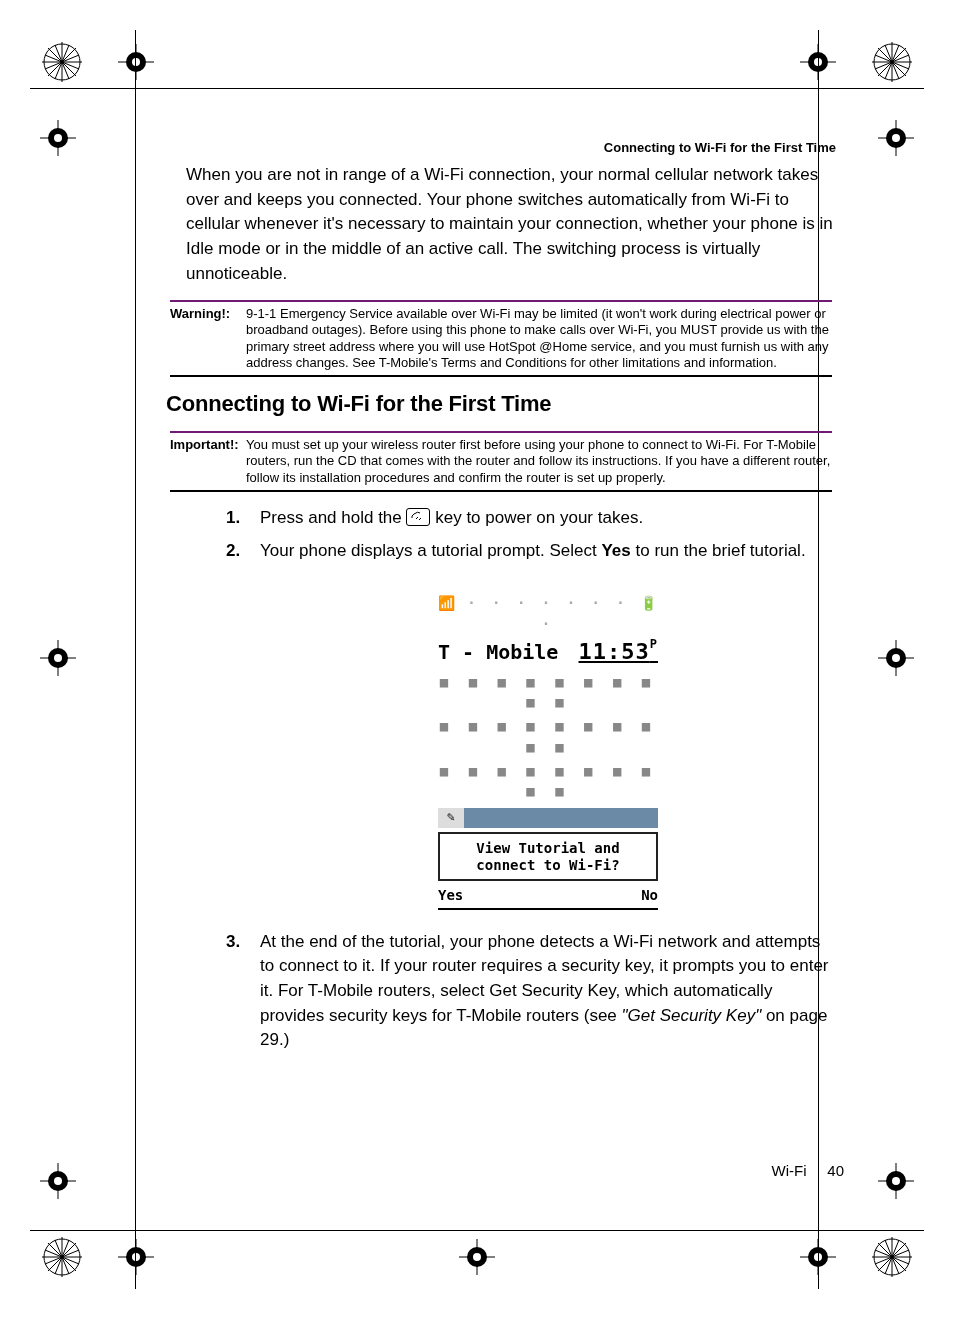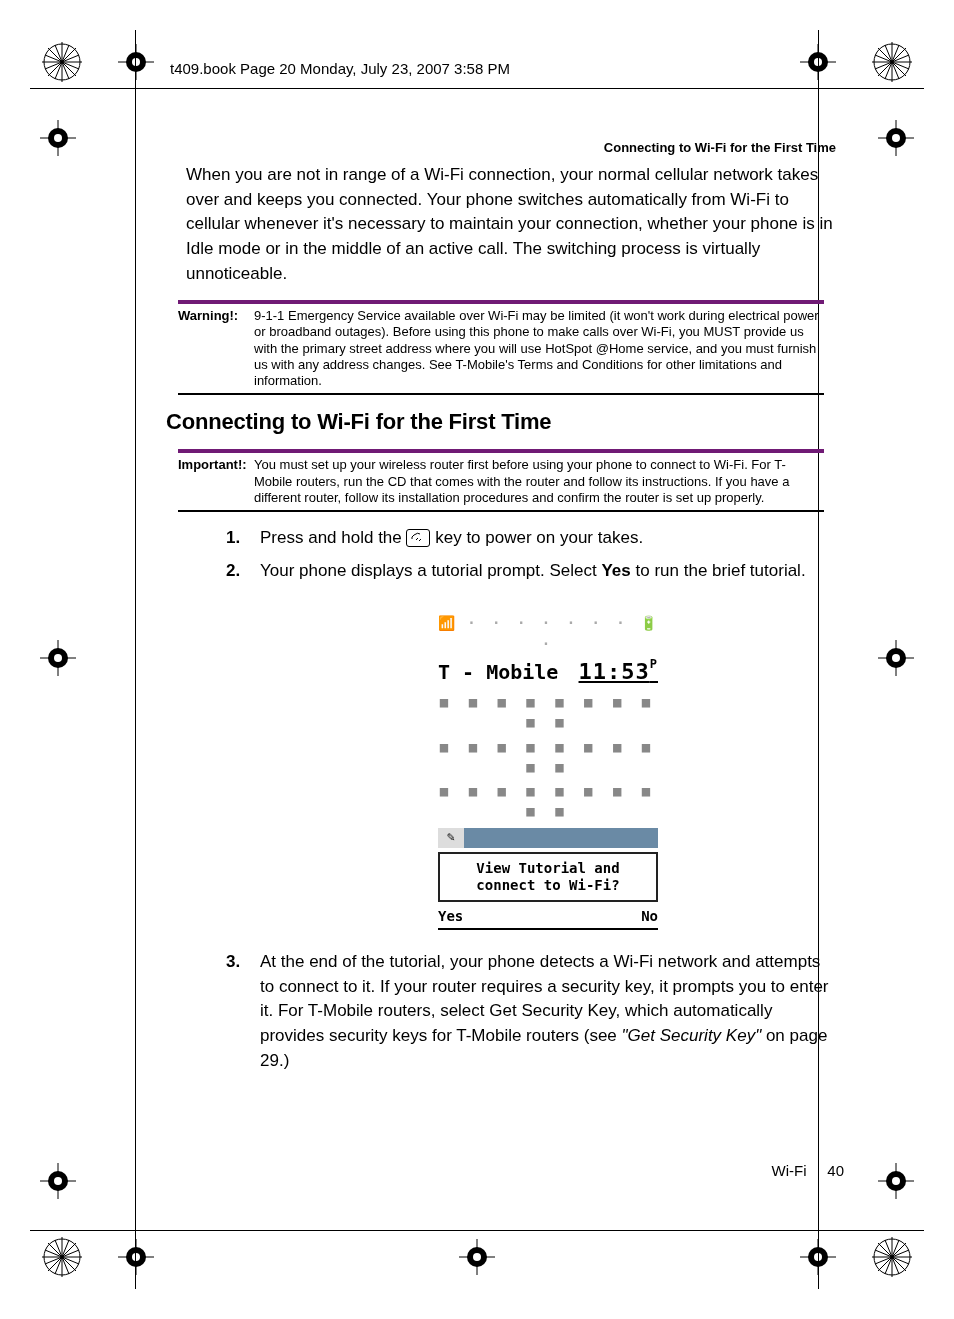--- a/index.html
+++ b/index.html
@@ -65,24 +65,24 @@
     font-size: 18px;
     margin: 6px 0 8px 0;
   }
   .body-para {
     margin: 0 0 10px 20px;
     line-height: 1.45;
     font-size: 17px;
     font-family: Arial, Helvetica, sans-serif;
   }
   .notice-block {
-    border-top: 4px solid #701a75;
+    border-top: 2px solid #701a75;
     border-bottom: 2px solid #000;
     padding: 4px 0;
-    margin: 14px 12px;
+    margin: 14px 4px;
     font-size: 13px;
     line-height: 1.25;
   }
   .notice-block .label {
     font-weight: bold;
     float: left;
     width: 72px;
   }
   .notice-block .text {
     display: block;
@@ -321,21 +321,20 @@
       <line x1="18" y1="0" x2="18" y2="36" stroke="#000"></line>
       <line x1="0" y1="18" x2="36" y2="18" stroke="#000"></line>
       <circle cx="18" cy="18" r="4" fill="#fff"></circle>
     </svg>
 
 <div class="hline" style="left:30px; right:30px; top:88px;"></div>
 <div class="hline" style="left:30px; right:30px; bottom:88px;"></div>
 <div class="vline" style="top:30px; bottom:30px; left:135px;"></div>
 <div class="vline" style="top:30px; bottom:30px; right:135px;"></div>
 
-<div class="header-line">t409.book  Page 20  Monday, July 23, 2007  3:58 PM</div>
 
 <div class="content">
   <div class="running-head">Connecting to Wi-Fi for the First Time</div>
 
   <p class="body-para">When you are not in range of a Wi-Fi connection, your normal cellular network takes over and keeps you connected. Your phone switches automatically from Wi-Fi to cellular whenever it's necessary to maintain your connection, whether your phone is in Idle mode or in the middle of an active call. The switching process is virtually unnoticeable.</p>
 
   <div class="notice-block">
     <span class="label">Warning!:</span>
     <span class="text">9-1-1 Emergency Service available over Wi-Fi may be limited (it won't work during electrical power or broadband outages). Before using this phone to make calls over Wi-Fi, you MUST provide us with the primary street address where you will use HotSpot @Home service, and you must furnish us with any address changes. See T-Mobile's Terms and Conditions for other limitations and information.</span>
     <div style="clear:both"></div>

